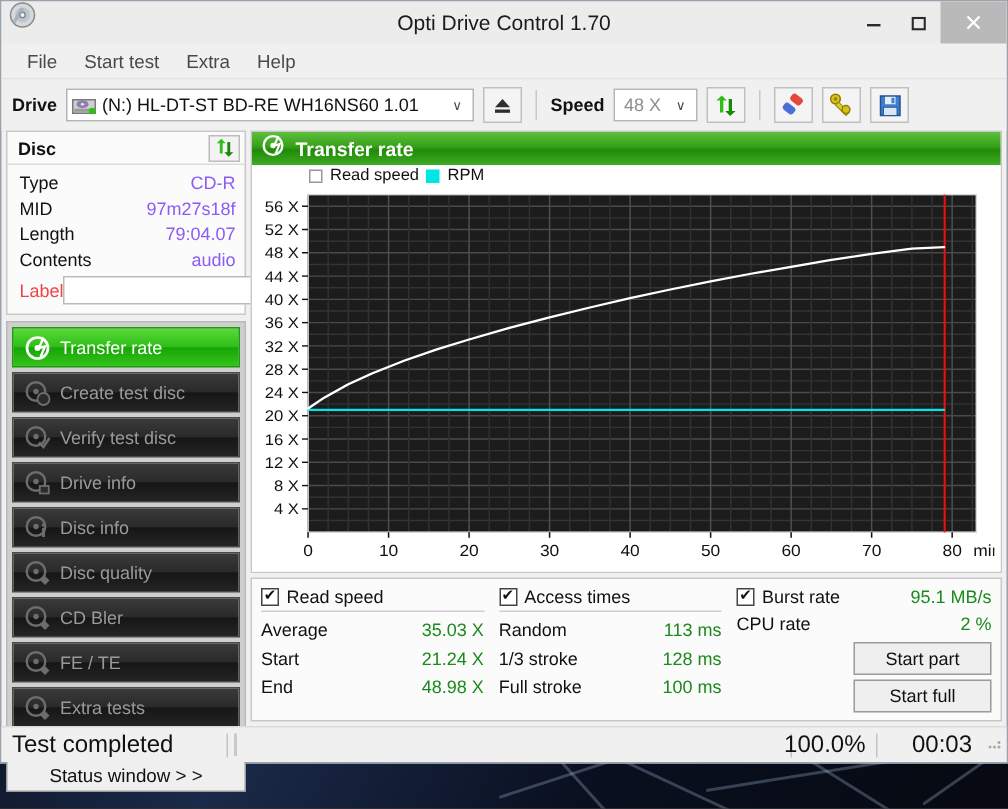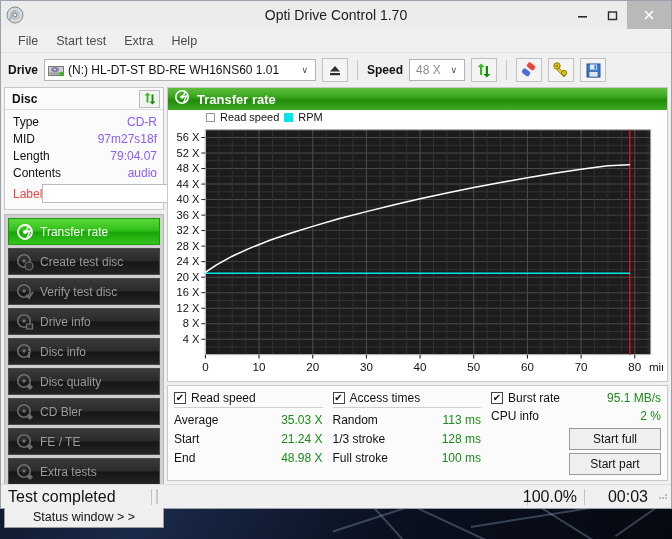--- a/index.html
+++ b/index.html
@@ -29,21 +29,21 @@
   .window {
     position: absolute; left: 0; top: 0;
     width: 672px; height: 509px;
     background: #f0f0f0;
     border: 1px solid #9aa3ad;
     display: flex; flex-direction: column;
   }
   .titlebar {
     height: 28px; flex: none;
     background: #ececec;
-    display: flex; align-items: center;
+    display: flex; align-items: flex-start;
     position: relative;
     text-decoration: underline;
   }
   .title-icon {
     width: 18px; height: 18px; margin-left: 5px; flex: none;
     position: relative;
   }
   .title-text {
     position: absolute; left: 0; right: 0; top: 0;
     height: 28px; line-height: 28px;
@@ -650,26 +650,26 @@
             </div>
           </div>
 
           <div class="rescol c3">
             <div class="res-head nob">
               <span class="chk">✔</span>
               <span class="t">Burst rate</span>
               <span class="v" style="margin-left:auto;color:#1a8a1a;font-size:12px;">95.1 MB/s</span>
             </div>
             <div class="res-row">
-              <span class="k">CPU info</span>
+              <span class="k">CPU rate</span>
               <span class="v">2 %</span>
             </div>
             <div class="start-btns">
+              <div class="start-btn">Start part</div>
               <div class="start-btn">Start full</div>
-              <div class="start-btn">Start part</div>
             </div>
           </div>
         </div>
       </div>
     </div>
 
     <div class="statusbar">
       <div class="sb-cell sb-msg">Test completed</div>
       <div class="sb-div"></div>
       <div class="sb-cell sb-prog">

